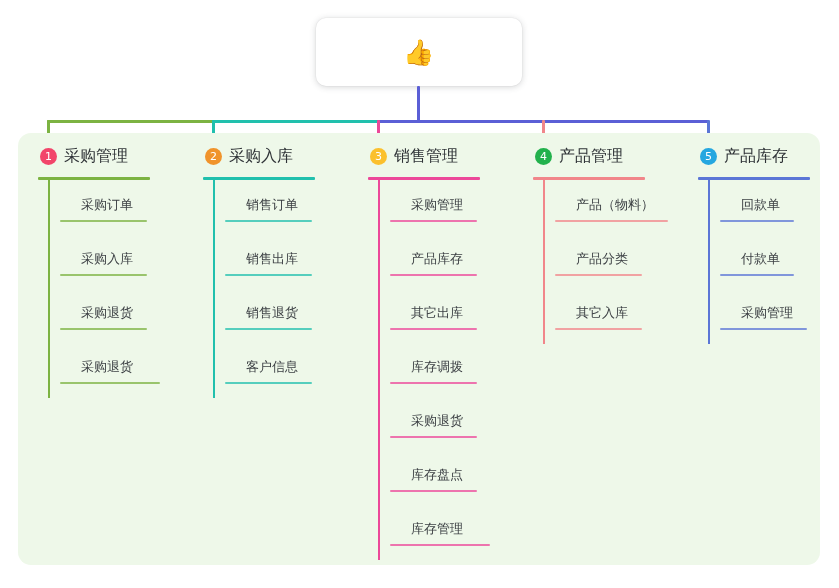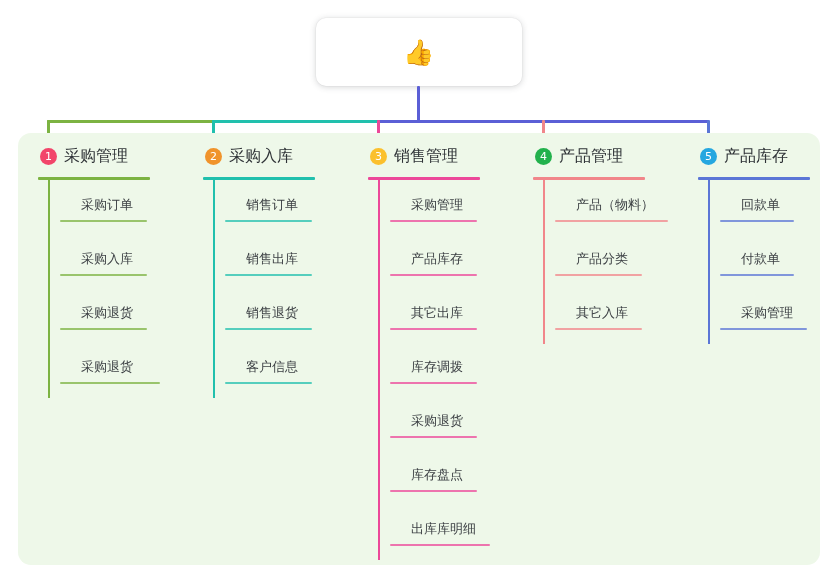--- a/index.html
+++ b/index.html
@@ -152,21 +152,21 @@
         </div>
         <div class="leaf" style="top: 254px;">
           <div class="leaf-label">采购退货</div>
           <div class="leaf-rule" style="width: 87px; background: rgb(236, 72, 153); opacity: 0.75;"></div>
         </div>
         <div class="leaf" style="top: 308px;">
           <div class="leaf-label">库存盘点</div>
           <div class="leaf-rule" style="width: 87px; background: rgb(236, 72, 153); opacity: 0.75;"></div>
         </div>
         <div class="leaf" style="top: 362px;">
-          <div class="leaf-label">出库库明细</div>
+          <div class="leaf-label">库存管理</div>
           <div class="leaf-rule" style="width: 100px; background: rgb(236, 72, 153); opacity: 0.75;"></div>
         </div>
       </div>
       <div class="col" style="left: 531px;">
         <div class="col-head">
           <span class="badge" style="background: rgb(34, 177, 76);">4</span>
           <span class="col-title">产品管理</span>
         </div>
         <div class="col-rule" style="width: 112px; background: rgb(241, 134, 138);"></div>
         <div class="spine" style="height: 164px; background: rgb(241, 134, 138);"></div>

